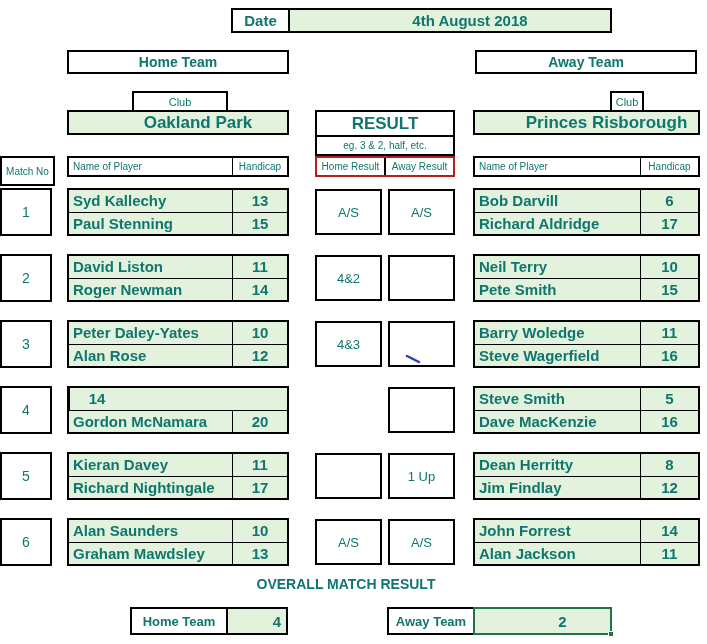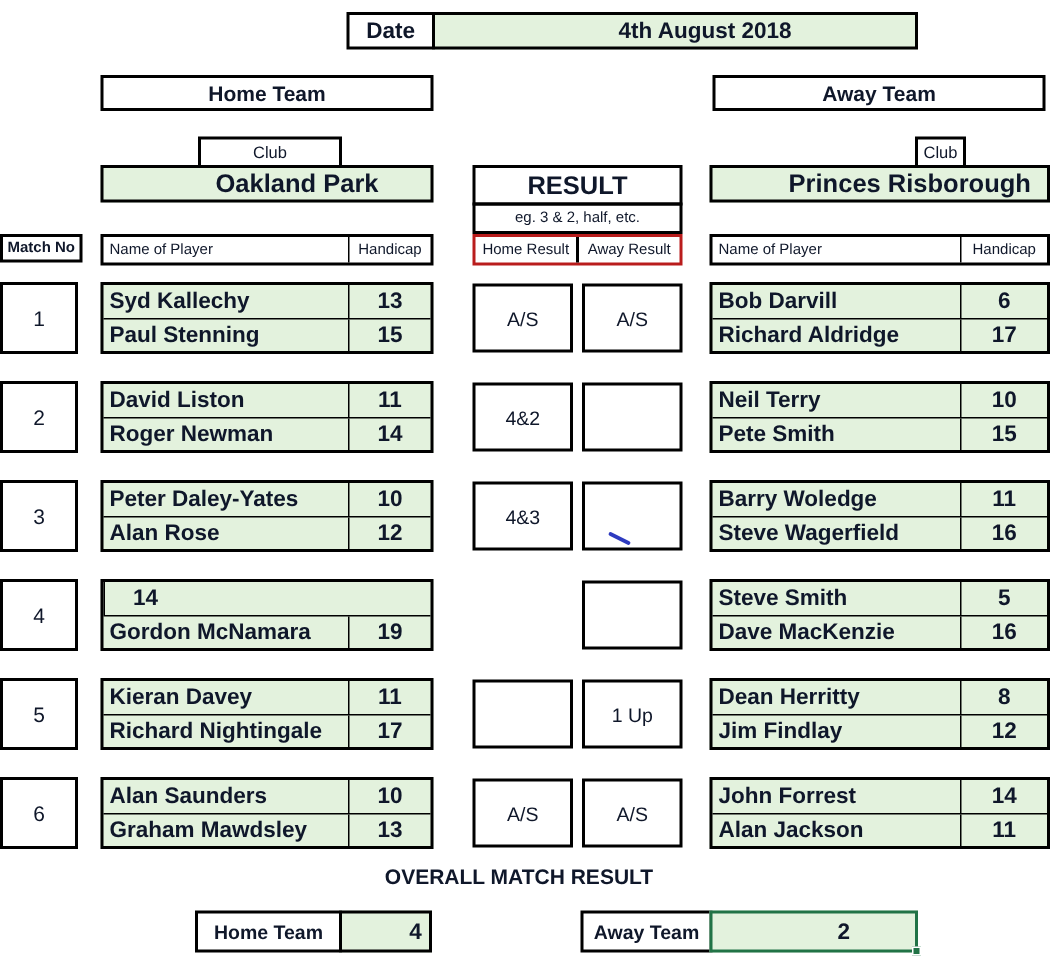--- a/index.html
+++ b/index.html
@@ -2,42 +2,42 @@
 <html style="--cell-green: #e3f2dd; --sel-green: #217346;"><head>
 <meta charset="utf-8">
 <style>
   :root{
     --cell-green:#e3f2dd;
     --sel-green:#217346;
   }
   html,body{margin:0;padding:0;background:#fff;}
   .sheet{
     position:relative;width:707px;height:644px;background:#fff;
-    font-family:"Liberation Sans",sans-serif;color:#0f172a;overflow:hidden;
+    font-family:"Liberation Sans",sans-serif;color:#0f766e;overflow:hidden;
   }
   .box{
     position:absolute;border:2px solid #000;box-sizing:border-box;
     display:flex;align-items:center;justify-content:center;white-space:nowrap;
   }
   .green{background:var(--cell-green);padding-left:40px;}
 
   
   .date-label{left:231px;top:8px;width:59px;height:25px;font-size:15px;font-weight:bold;}
   .date-value{left:288px;top:8px;width:324px;height:25px;font-size:15px;font-weight:bold;}
   .home-team-h{left:67px;top:50px;width:222px;height:24px;font-size:14px;font-weight:bold;}
   .away-team-h{left:475px;top:50px;width:222px;height:24px;font-size:14px;font-weight:bold;}
   .home-club-tab{left:132px;top:91px;width:96px;height:21px;font-size:11px;z-index:2;background:#fff;}
   .away-club-tab{left:610px;top:91px;width:34px;height:21px;font-size:11px;z-index:2;background:#fff;}
   .home-club-name{left:67px;top:110px;width:222px;height:25px;font-size:17px;font-weight:bold;}
   .away-club-name{left:473px;top:110px;width:227px;height:25px;font-size:17px;font-weight:bold;}
   .result-title{left:315px;top:110px;width:140px;height:27px;font-size:17px;font-weight:bold;}
   .result-sub{left:315px;top:135px;width:140px;height:21px;font-size:10px;}
 
   
-  .matchno-h{left:0;top:156px;width:55px;height:19px;font-size:10px;font-weight:bold;}
+  .matchno-h{left:0;top:156px;width:55px;height:30px;font-size:10px;}
   .cols-header{
     position:absolute;top:156px;height:21px;border:2px solid #000;box-sizing:border-box;
     display:flex;font-size:10px;align-items:stretch;background:#fff;
   }
   .cols-header .name-h{flex:1;display:flex;align-items:center;padding-left:4px;white-space:nowrap;}
   .cols-header .hcp-h{display:flex;align-items:center;justify-content:center;border-left:1px solid #000;white-space:nowrap;}
   .home-cols{left:67px;width:222px;}
   .home-cols .hcp-h{width:54px;}
   .away-cols{left:473px;width:227px;}
   .away-cols .hcp-h{width:57px;}
@@ -204,21 +204,21 @@
   </svg>
 
   <div class="match-row" style="top:386px">
     <div class="num-box">4</div>
     <div class="pair home-pair">
       <div class="prow">
         <div class="phcp">14</div>
       </div>
       <div class="prow">
         <div class="pname">Gordon McNamara</div>
-        <div class="phcp">19</div>
+        <div class="phcp">20</div>
       </div>
     </div>
     <div class="rbox away-rbox"></div>
     <div class="pair away-pair">
       <div class="prow">
         <div class="pname">Steve Smith</div>
         <div class="phcp">5</div>
       </div>
       <div class="prow">
         <div class="pname">Dave MacKenzie</div>

